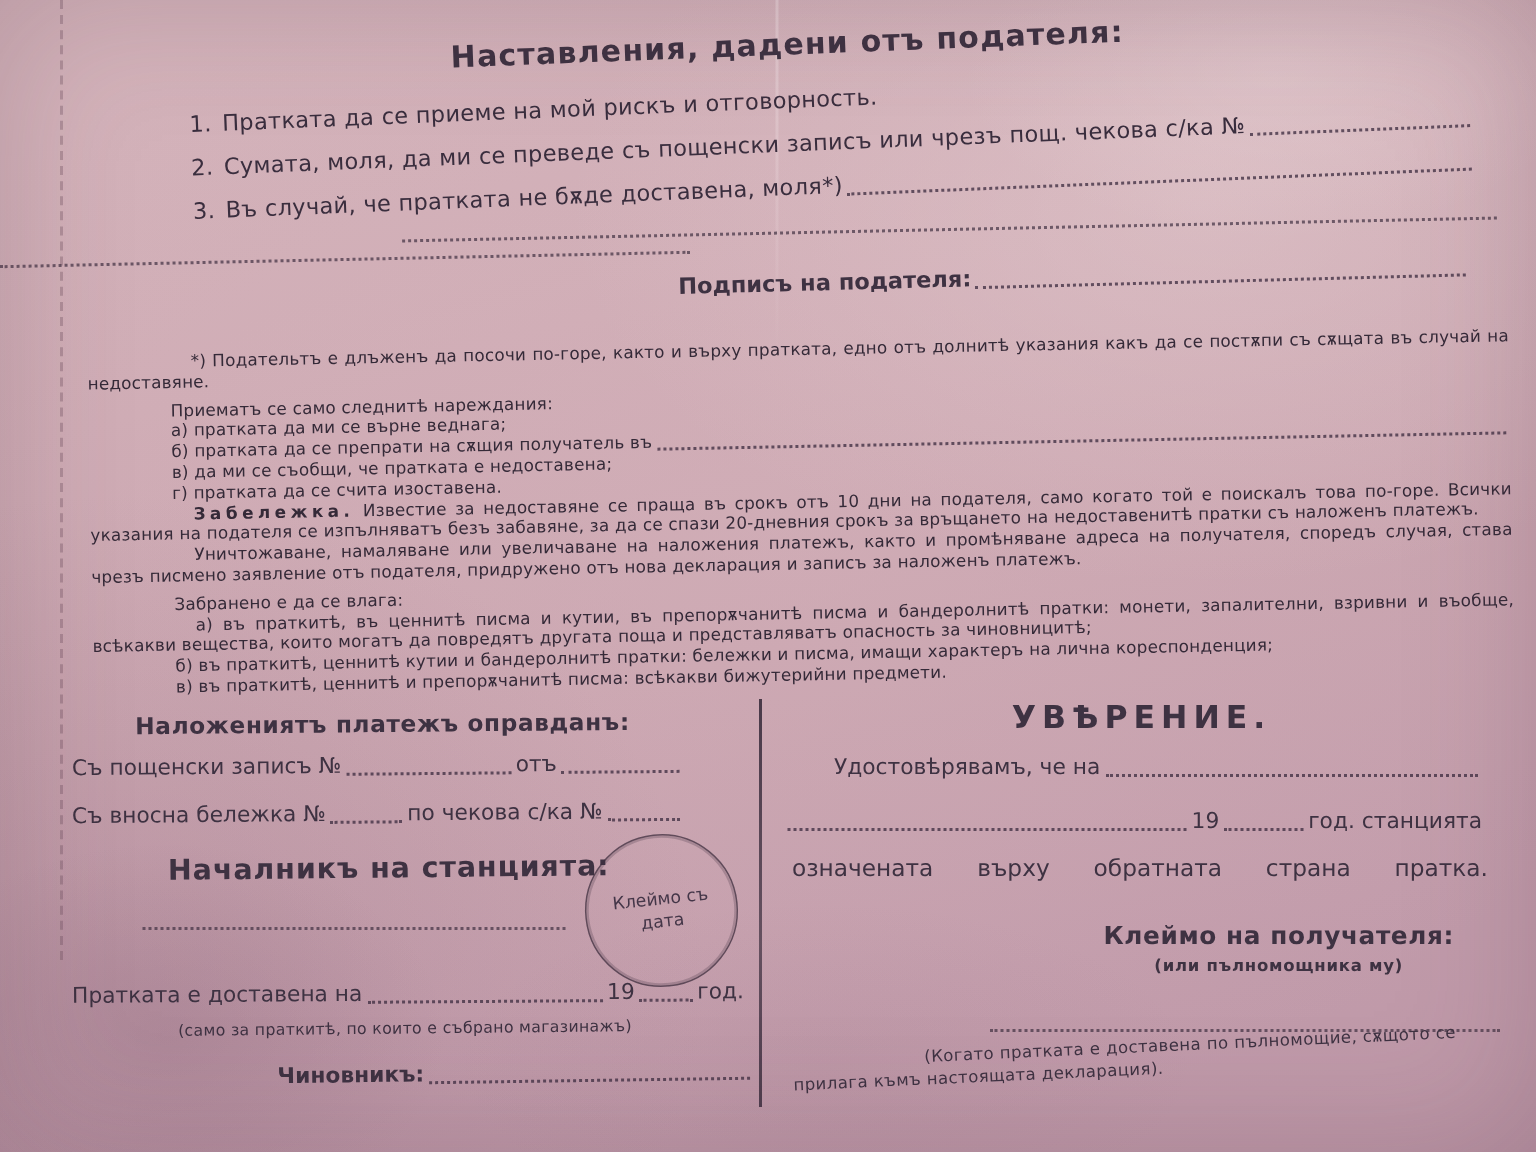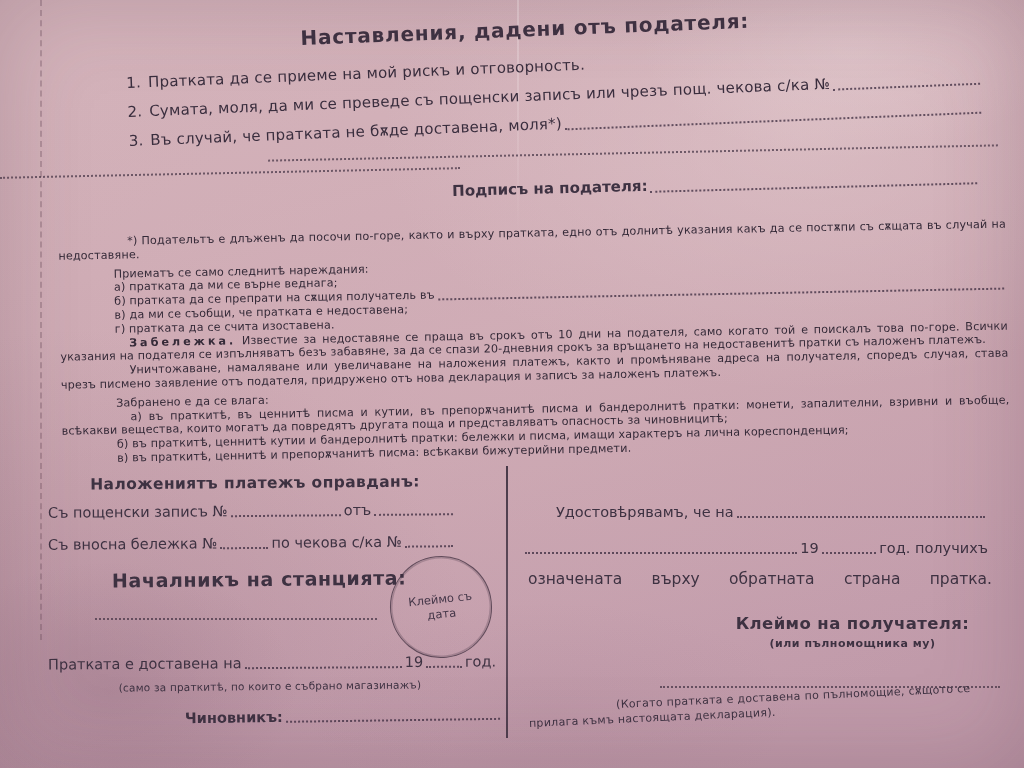--- a/index.html
+++ b/index.html
@@ -147,31 +147,32 @@
     <span class="fill" style="flex:.5;"></span>
     <span>год.</span>
   </div>
   <div class="abs smallnote" style="left:55px;top:680px;width:430px;transform:rotate(-.6deg);">(само за праткитѣ, по които е събрано магазинажъ)</div>
 
   <div class="abs row blank" style="left:185px;top:708px;width:318px;transform:rotate(-.8deg);">
     <span class="b">Чиновникъ:</span>
     <span class="fill"></span>
   </div>
 
+  <div class="abs cert-title" style="left:530px;top:466px;width:462px;">УВѢРЕНИЕ.</div>
 
   <div class="abs row blank" style="left:556px;top:504px;width:432px;">
     <span>Удостовѣрявамъ, че на</span>
     <span class="fill"></span>
   </div>
 
   <div class="abs row blank" style="left:522px;top:540px;width:466px;">
     <span class="fill" style="flex:3;"></span>
     <span>19</span>
     <span class="fill" style="flex:.6;"></span>
-    <span>год. получихъ</span>
+    <span>год. станцията</span>
   </div>
 
   <div class="abs justline" style="left:528px;top:570px;width:464px;">означената върху обратната страна пратка.</div>
 
   <div class="abs b" style="left:695px;top:614px;width:315px;text-align:center;font-size:16.5px;letter-spacing:.4px;">Клеймо на получателя:</div>
   <div class="abs b" style="left:695px;top:637px;width:315px;text-align:center;font-size:11px;letter-spacing:.5px;">(или пълномощника му)</div>
 
   <div class="abs dotline" style="left:660px;top:686px;width:340px;"></div>
 
   <div class="abs proxy-note" style="left:528px;top:702px;width:452px;">(Когато пратката е доставена по пълномощие, сѫщото се прилага къмъ настоящата декларация).</div>

